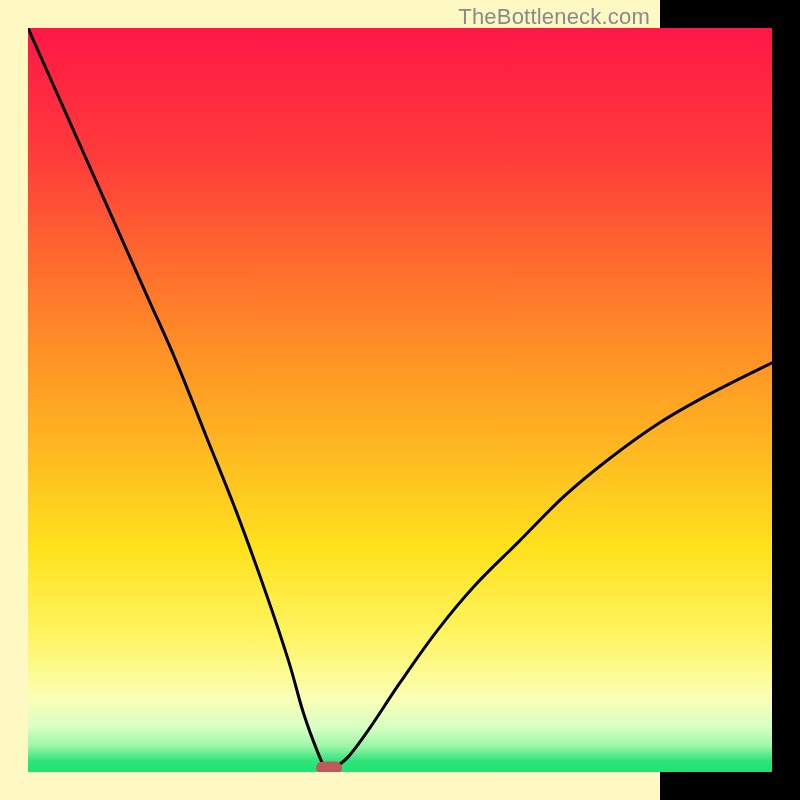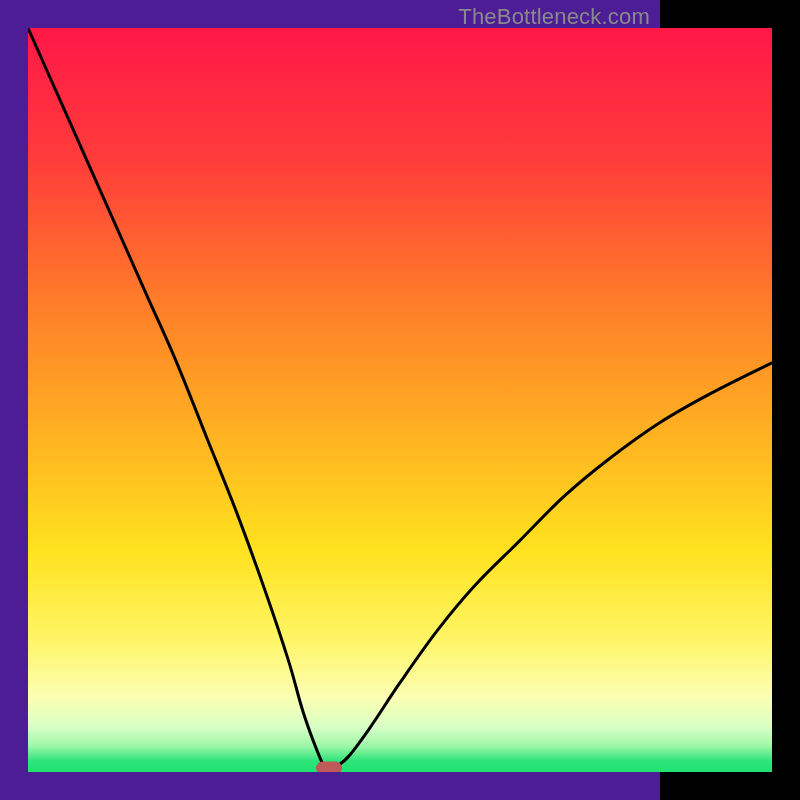--- a/index.html
+++ b/index.html
@@ -8,21 +8,21 @@
     width: 800px;
     height: 800px;
     overflow: hidden;
     background: #000;
     font-family: Arial, Helvetica, sans-serif;
   }
   .frame {
     position: relative;
     width: 660px;
     height: 800px;
-    background: #4c1d95;
+    background: #fef9c3;
   }
   .plot {
     position: absolute;
     left: 28px;
     top: 28px;
     width: 744px;
     height: 744px;
     overflow: hidden;
   }
   .gradient {

